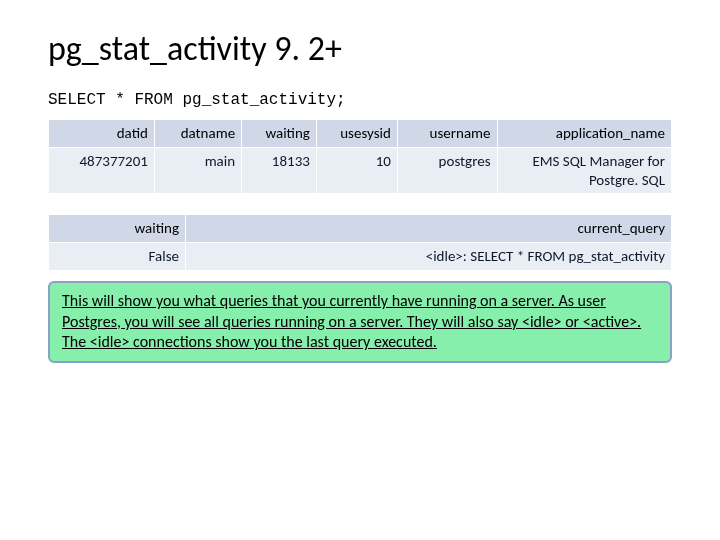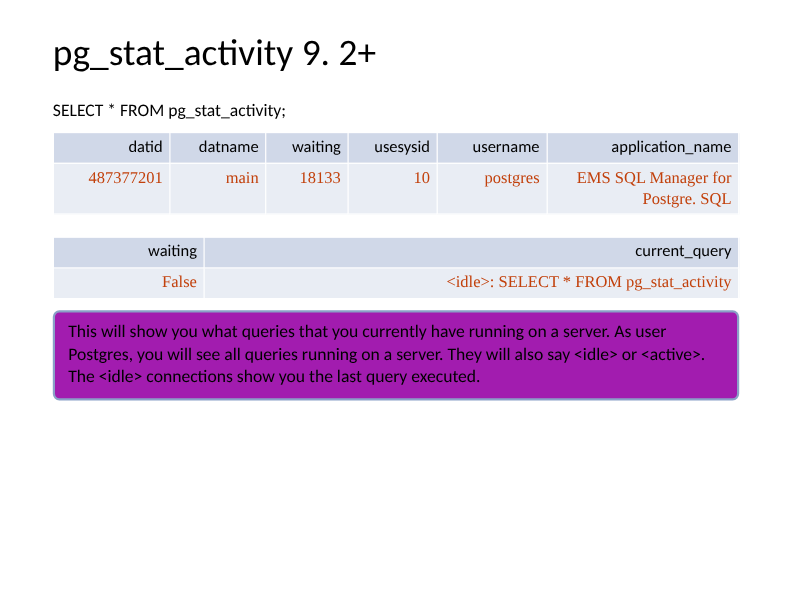--- a/index.html
+++ b/index.html
@@ -19,20 +19,21 @@
     font-size: 34px;
     font-weight: 400;
     text-align: left;
     margin: 8px 0 22px 0;
     color: #000;
   }
   .sql {
     font-size: 16px;
     margin: 0 0 10px 0;
     color: #000;
+    font-family: Liberation Mono, monospace;
   }
   table {
     border-collapse: collapse;
     width: 100%;
     table-layout: fixed;
     font-size: 15px;
     margin-bottom: 10px;
   }
   th, td {
     border: 1px solid #fff;
@@ -42,44 +43,44 @@
     word-wrap: break-word;
     line-height: 1.25;
   }
   th {
     background: #d0d8e8;
     font-weight: 400;
     color: #000;
   }
   td {
     background: #e9edf4;
-    color: #c2410c;
-    font-family: Liberation Serif, serif;
+    color: #0f172a;
   }
   .t1 col.c1 { width: 17%; }
   .t1 col.c2 { width: 14%; }
   .t1 col.c3 { width: 12%; }
   .t1 col.c4 { width: 13%; }
   .t1 col.c5 { width: 16%; }
   .t1 col.c6 { width: 28%; }
   .t2 col.c1 { width: 19%; }
   .t2 col.c2 { width: 16%; }
   .t2 col.c3 { width: 24%; }
   .t2 col.c4 { width: 22%; }
   .t2 col.c5 { width: 19%; }
   .t3 col.c1 { width: 22%; }
   .t3 col.c2 { width: 78%; }
   .note {
     border: 2px solid #8aa0c7;
     border-radius: 6px;
-    background: #a21caf;
+    background: #86efac;
     padding: 8px 12px;
     font-size: 16px;
     line-height: 1.3;
     margin-top: 6px;
+    text-decoration: underline;
   }
 </style>
 </head>
 <body>
 
 <div class="slide">
   <h1>pg_stat_activity 9. 2+</h1>
   <p class="sql">SELECT * FROM pg_stat_activity;</p>
 
   <table class="t1">

